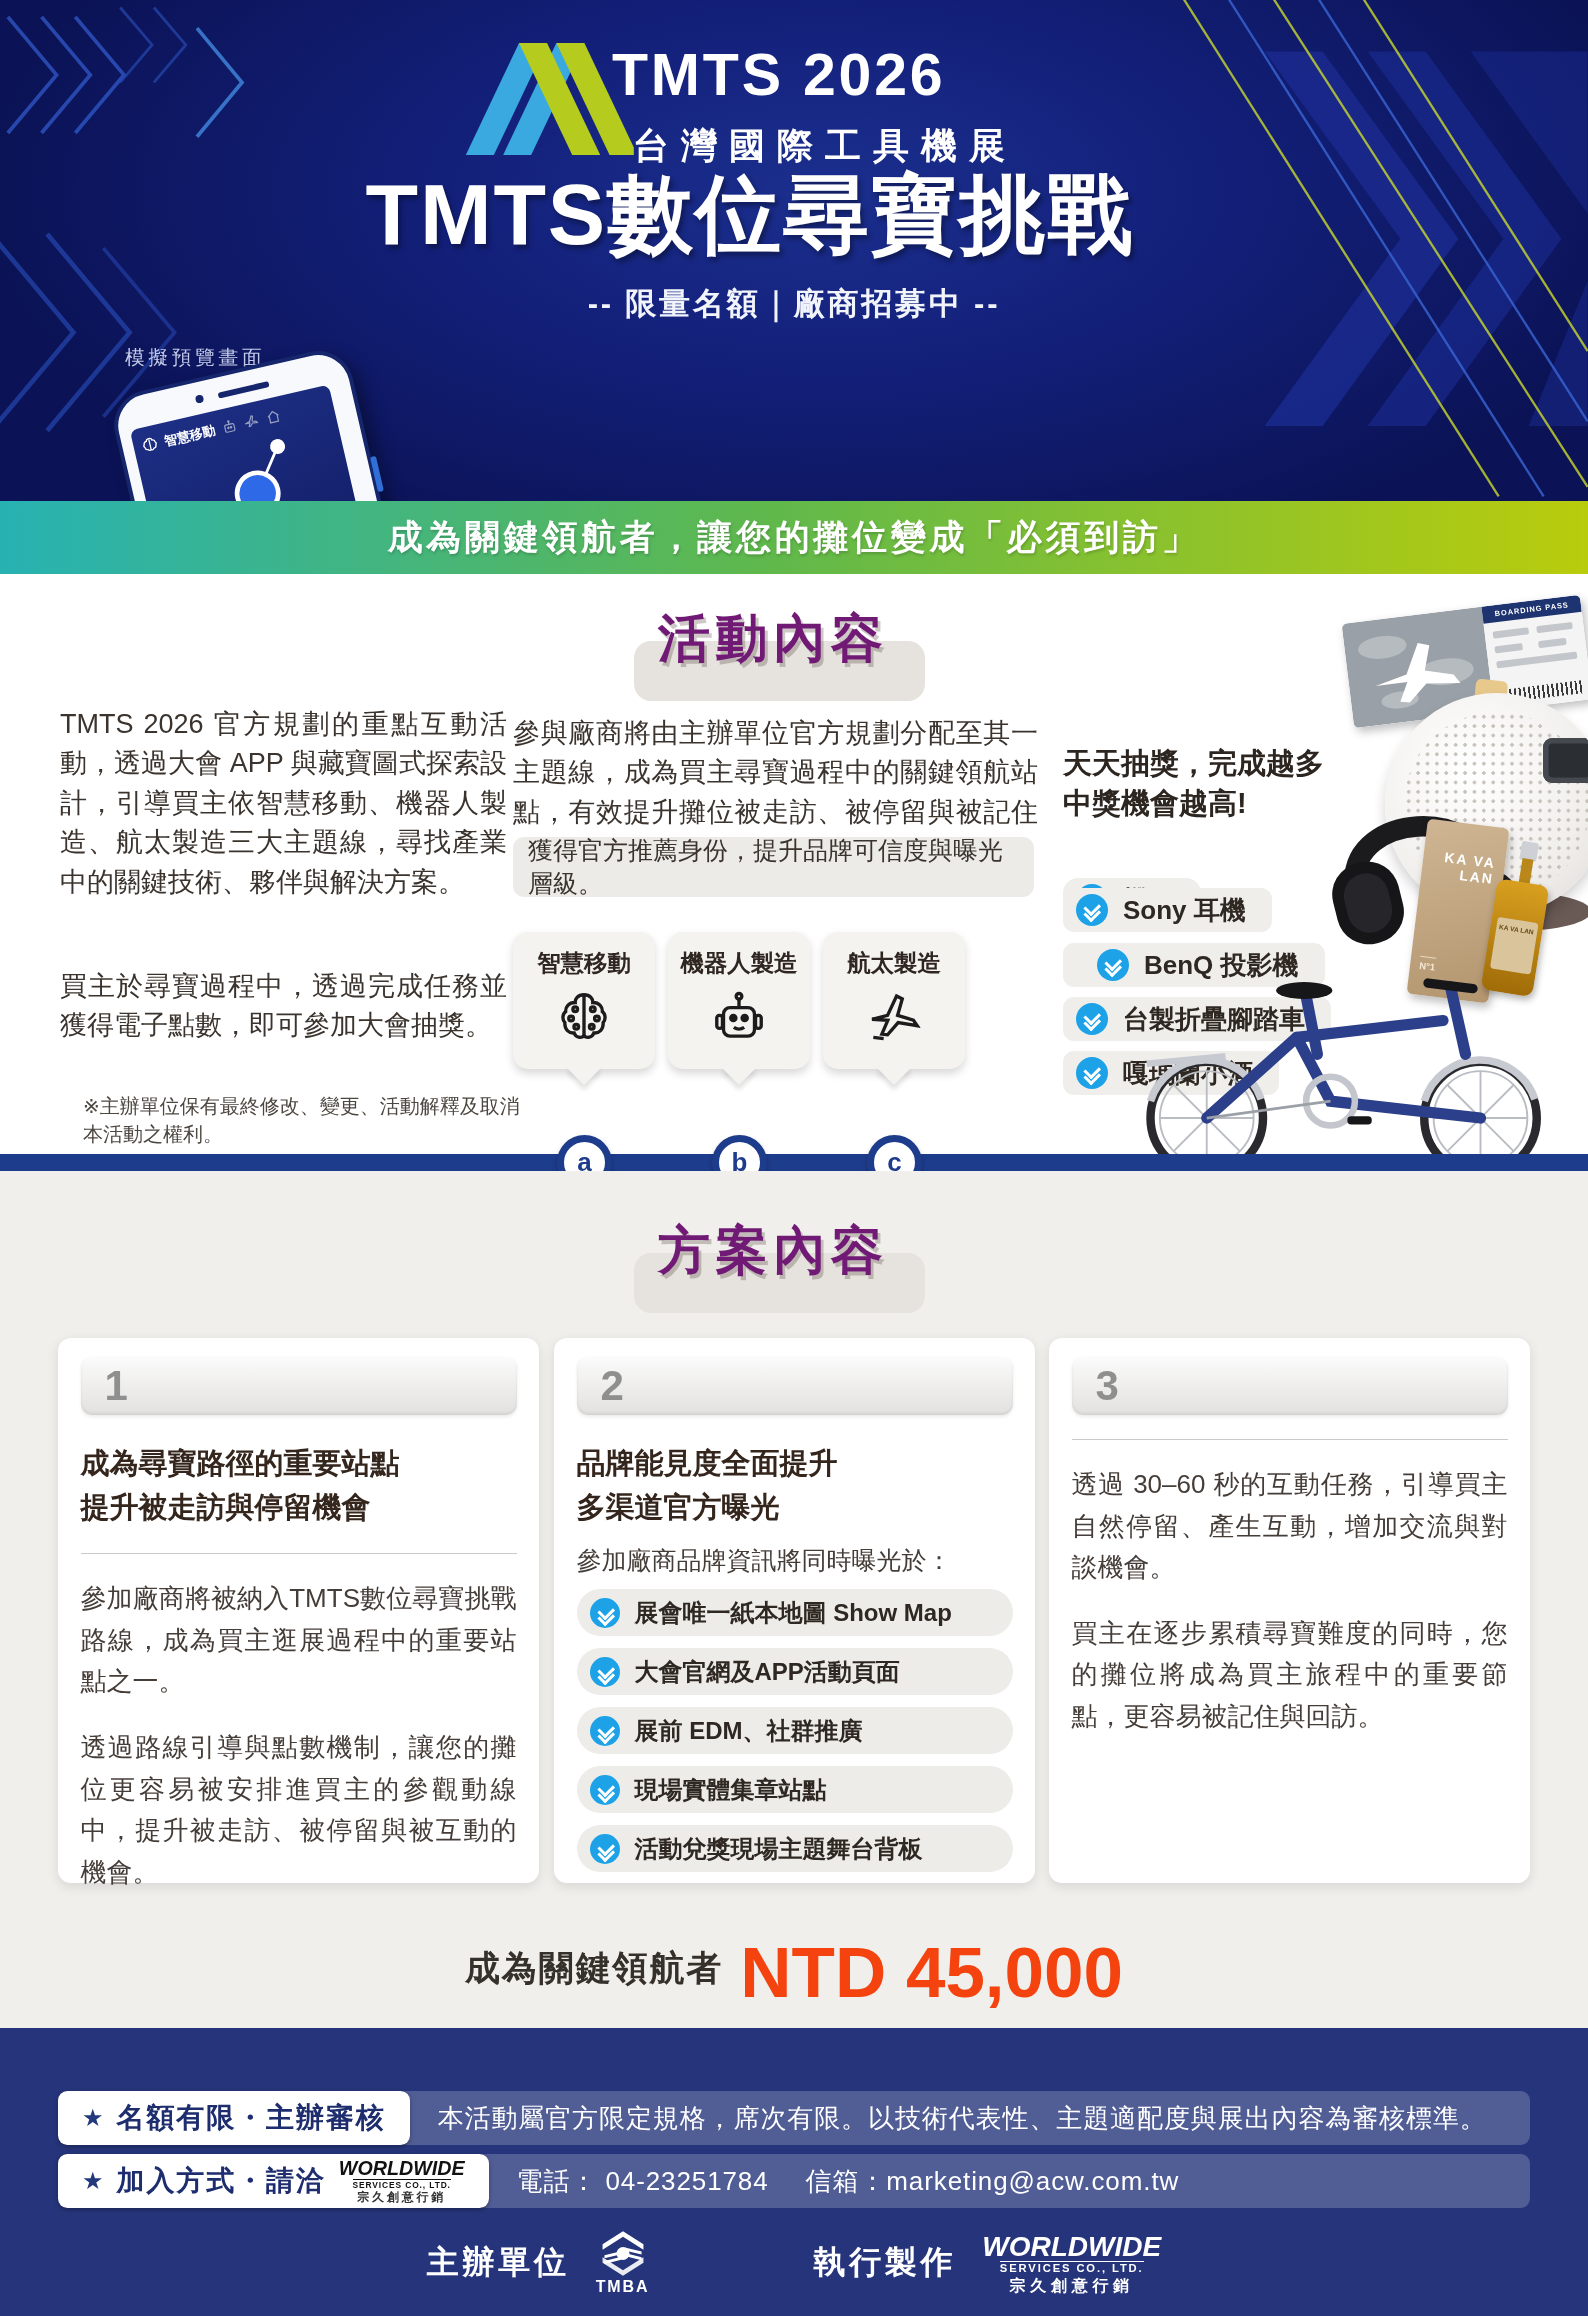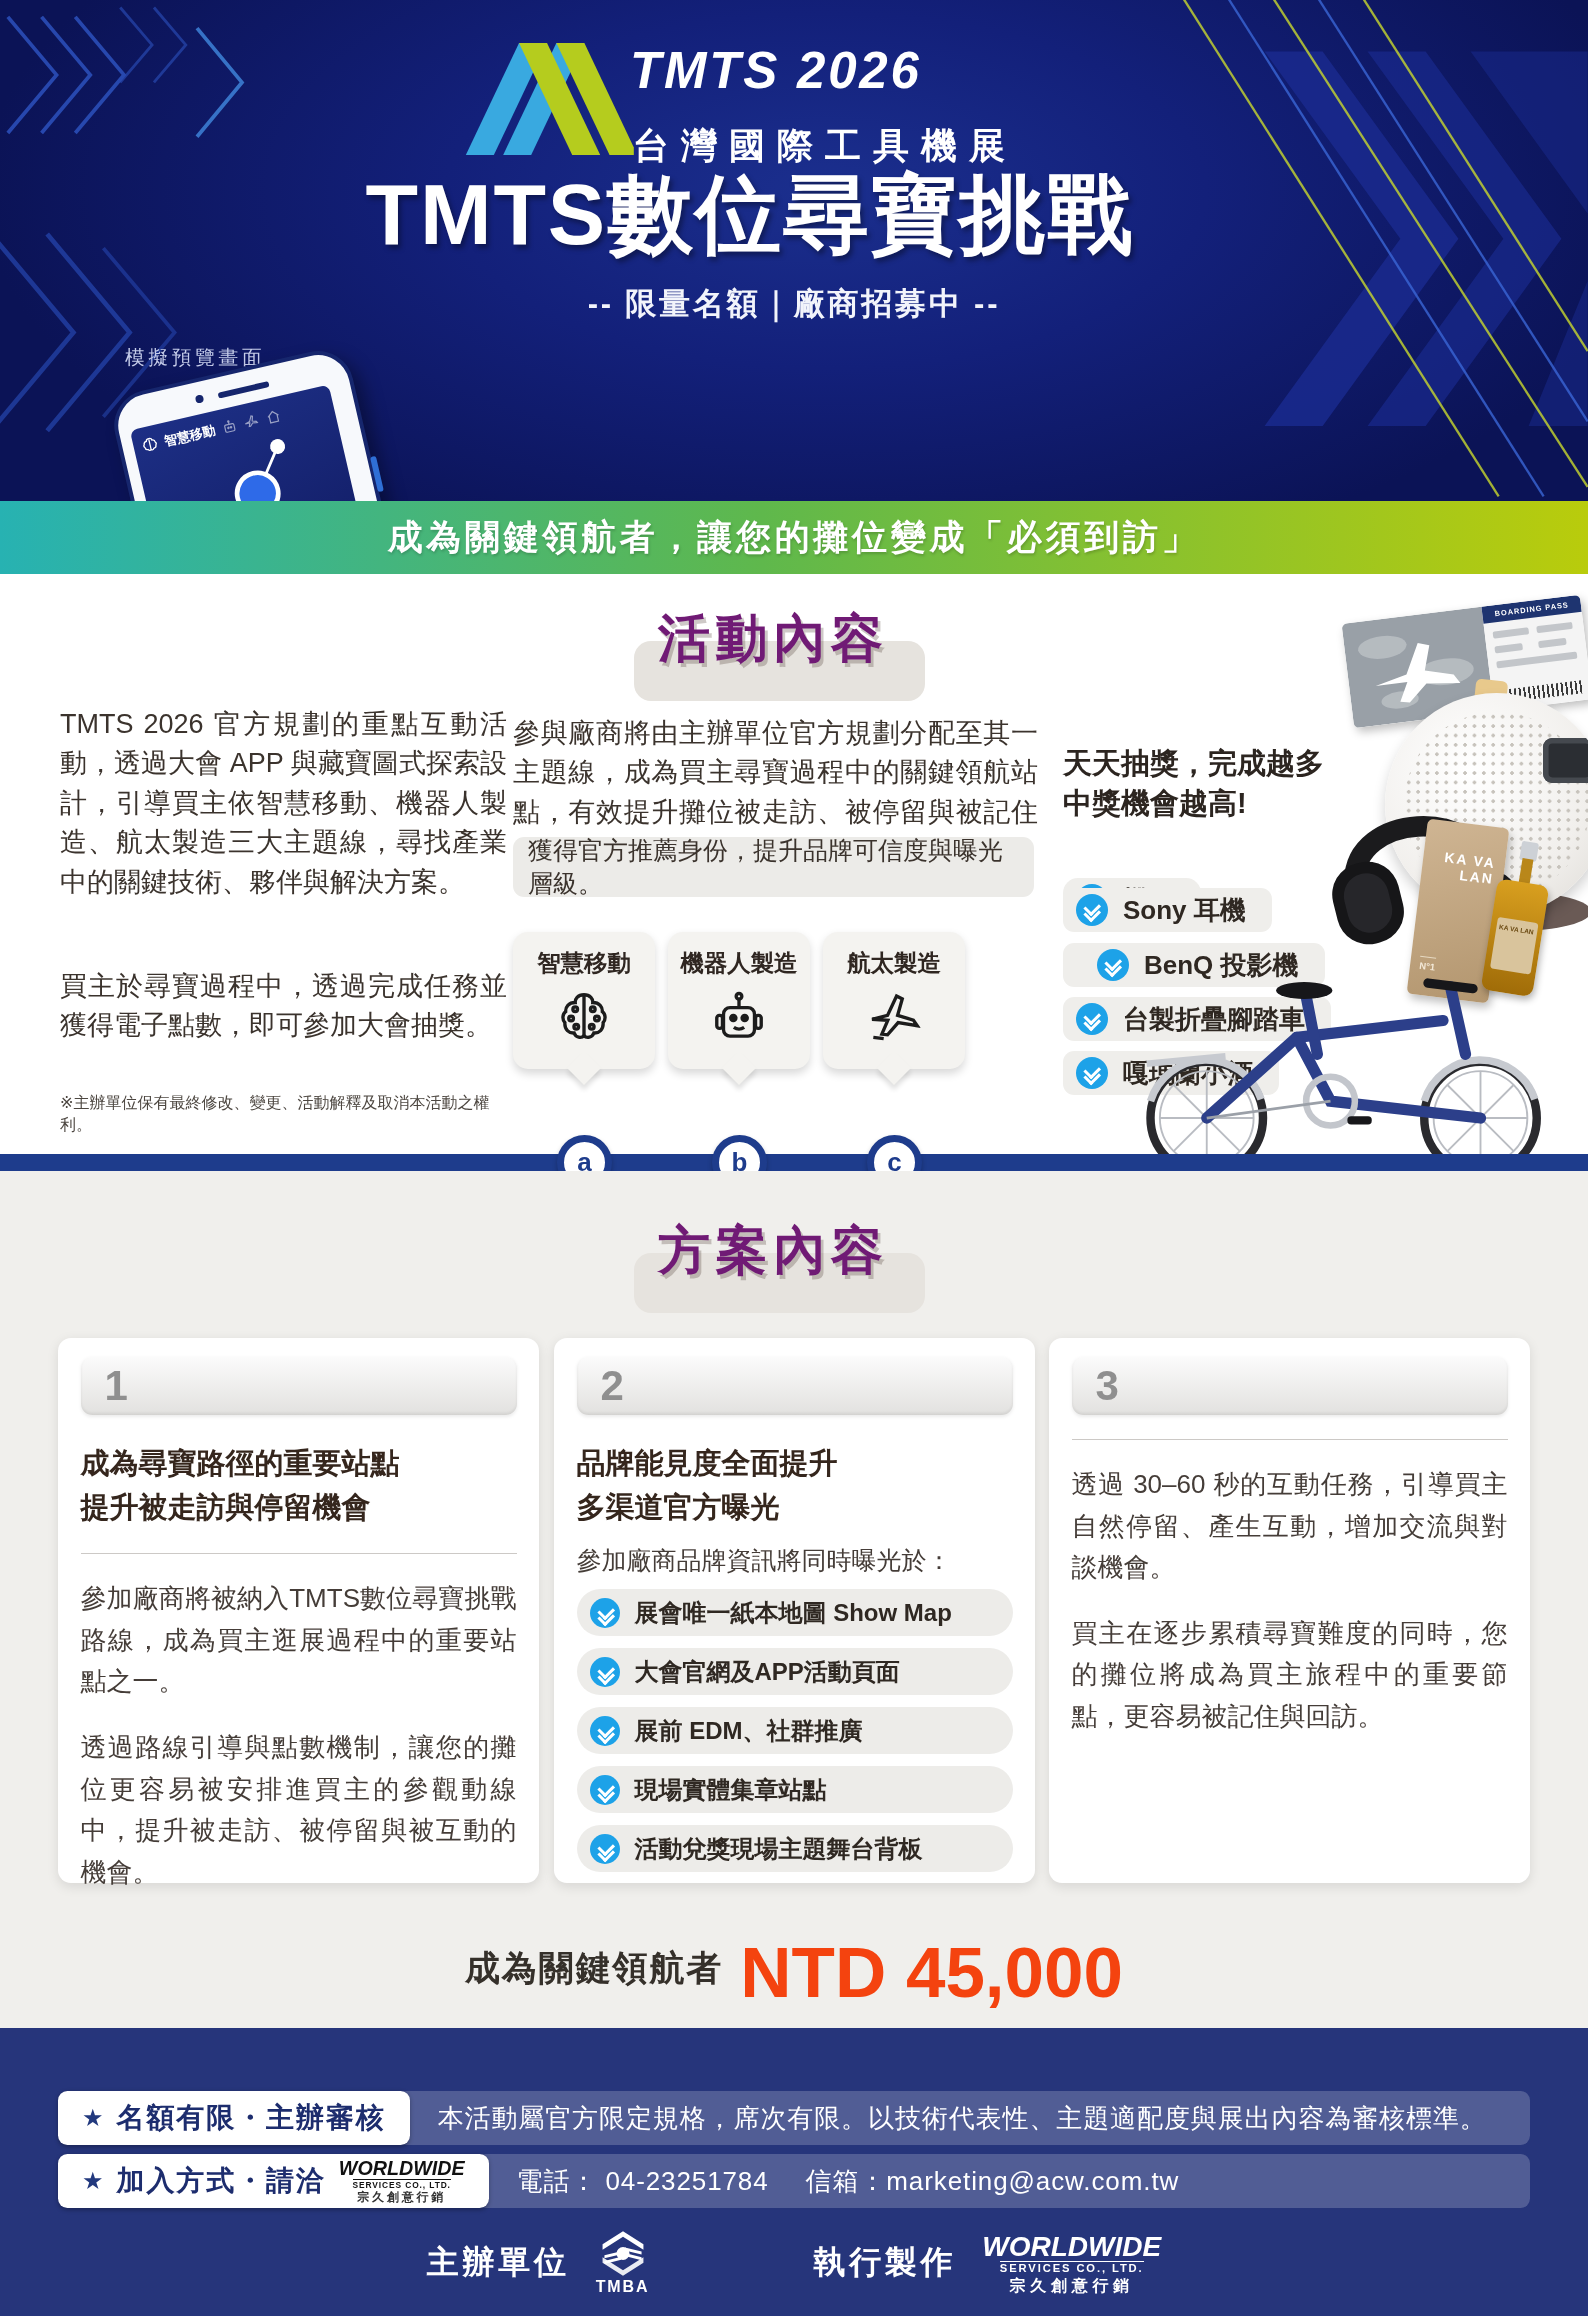--- a/index.html
+++ b/index.html
@@ -3,21 +3,21 @@
 <meta charset="utf-8">
 <style>
   html,body{margin:0;padding:0;background:#333;}
   #poster{position:relative;width:1588px;height:2317px;background:#fff;overflow:hidden;
           font-family:"Liberation Sans","DejaVu Sans",sans-serif;}
   .abs{position:absolute;}
 
   
   .hero{position:absolute;left:0;top:0;width:1588px;height:501px;
         background:radial-gradient(ellipse 843px 394px at 52% 38%, #1b2f8e 0%, #13207a 45%, #0b1356 100%);}
-  .logo-word{position:absolute;left:630px;top:41px;font-size:51px;font-weight:900;font-style:italic;
+  .logo-word{position:absolute;left:612px;top:41px;font-size:59px;font-weight:900;
              color:#fff;letter-spacing:2.8px;white-space:nowrap;}
   .logo-tag{position:absolute;left:633px;top:122px;font-size:36px;font-weight:700;color:#fff;
             letter-spacing:12px;white-space:nowrap;}
   .hero-title{position:absolute;left:0;top:157px;width:1500px;text-align:center;font-size:86px;
               font-weight:900;color:#fff;letter-spacing:1.9px;text-shadow:2.8px 3.7px 5.6px rgba(0,0,0,.35);}
   .hero-sub{position:absolute;left:0;top:283px;width:1588px;text-align:center;font-size:31px;
             font-weight:700;color:#f2f4fb;letter-spacing:2.8px;}
   .preview-label{position:absolute;left:125px;top:344px;font-size:19.7px;color:#c6cdea;letter-spacing:3.7px;}
 
   
@@ -44,21 +44,21 @@
 
   
   .sec-title{position:absolute;height:86px;}
   .sec-title .pill{position:absolute;left:-24px;right:-37px;top:37px;height:60px;background:#e6e3de;border-radius:17px;}
   .sec-title .txt{position:relative;font-size:52px;font-weight:900;color:#701a75;letter-spacing:5.6px;
                   text-shadow:2.8px 3.7px 0 rgba(60,40,30,.25);}
 
   
   .white-sec{position:absolute;left:0;top:574px;width:1588px;height:580px;background:#fff;}
   .body-p{font-size:27px;line-height:1.46;color:#3b332d;text-align:justify;}
-  .note{font-size:16px;line-height:1.4;color:#4d4741;}
+  .note{font-size:20px;line-height:1.4;color:#4d4741;margin-left:23px;}
   .hl-box{position:absolute;left:513px;top:837px;width:521px;height:60px;background:#ececE9;background:#ecebe8;
           border-radius:11.2px;display:flex;align-items:center;padding:0 15px;box-sizing:border-box;}
   .hl-box span{font-size:25px;color:#3b332d;}
 
   .bubble{position:absolute;top:932px;width:142px;height:137px;background:#f4f3f0;border-radius:15px;
           box-shadow:0 4.7px 8.4px rgba(0,0,0,.15);text-align:center;}
   .bubble::after{content:'';position:absolute;left:50%;bottom:-11.2px;width:24px;height:24px;background:#f4f3f0;
           transform:translateX(-50%) rotate(45deg);box-shadow:3.7px 3.7px 5.6px rgba(0,0,0,.12);}
   .bubble .lbl{margin-top:15px;font-size:23.4px;font-weight:700;color:#2f2621;}
   .bubble svg{margin-top:7.5px;}

